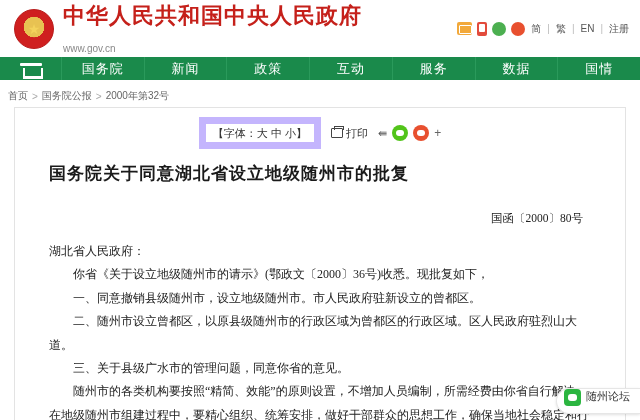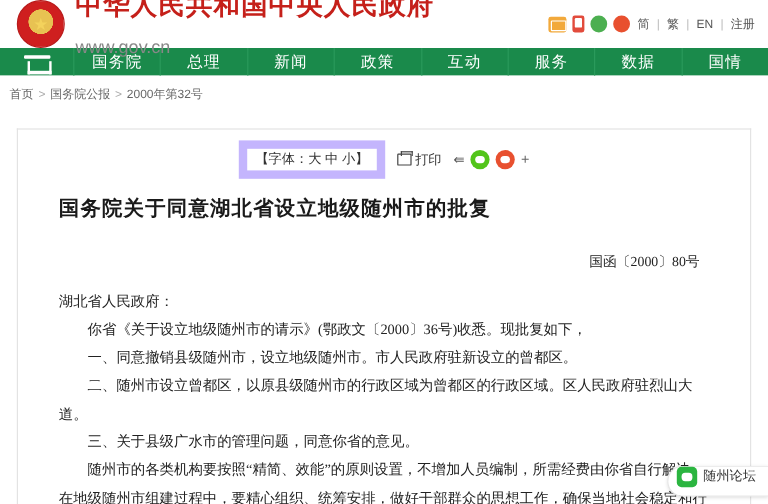--- a/index.html
+++ b/index.html
@@ -11,21 +11,21 @@
     background: #ffffff;
   }
   #page {
     width: 640px; height: 420px;
     position: relative;
     background: #ffffff;
   }
 
   
   .header {
-    height: 40px;
+    height: 57px;
     background: #ffffff;
     display: flex;
     align-items: center;
     padding: 0 10px 0 14px;
     position: relative;
   }
   .emblem {
     width: 40px; height: 40px;
     border-radius: 50%;
     background: radial-gradient(circle at 50% 45%, #e8c252 0 36%, #cf1f1f 37% 100%);
@@ -48,21 +48,21 @@
   .gov-title {
     font-family: "Liberation Serif", serif;
     font-weight: bold;
     font-size: 22px;
     color: #c5201a;
     letter-spacing: 1px;
     line-height: 1.15;
     white-space: nowrap;
   }
   .gov-url {
-    font-size: 15px;
+    font-size: 10px;
     color: #888;
     margin-top: 14px;
     font-family: "Liberation Sans", sans-serif;
   }
   .header-right {
     margin-left: auto;
     display: flex;
     align-items: center;
     gap: 5px;
     font-size: 10px;
@@ -271,21 +271,20 @@
       <span class="hsep">|</span>
       <a class="hlink" href="#">注册</a>
     </div>
   </div>
 
   <div class="nav">
     <div class="nav-home">
       <span class="nav-home-icon"></span>
     </div>
     <div class="nav-item">国务院</div>
-    <div class="nav-item">总理</div>
     <div class="nav-item">新闻</div>
     <div class="nav-item">政策</div>
     <div class="nav-item">互动</div>
     <div class="nav-item">服务</div>
     <div class="nav-item">数据</div>
     <div class="nav-item">国情</div>
   </div>
 
   <div class="breadcrumb">
     <a href="#">首页</a>

